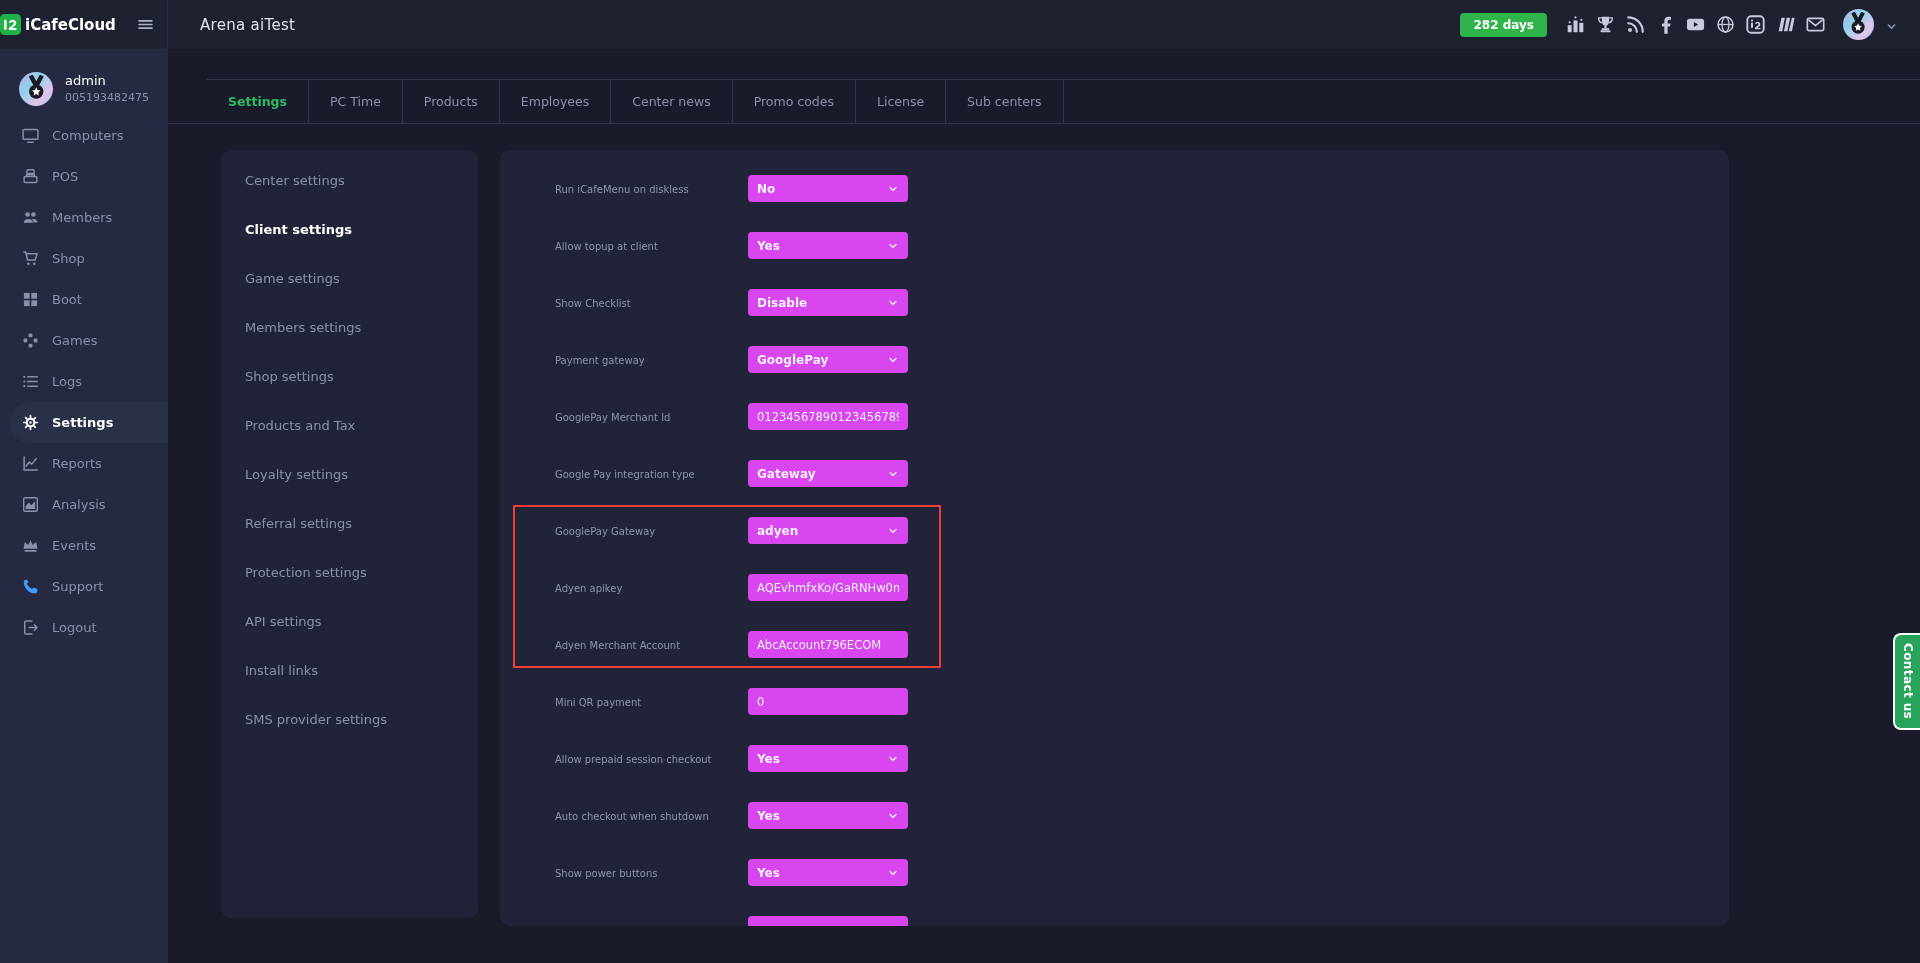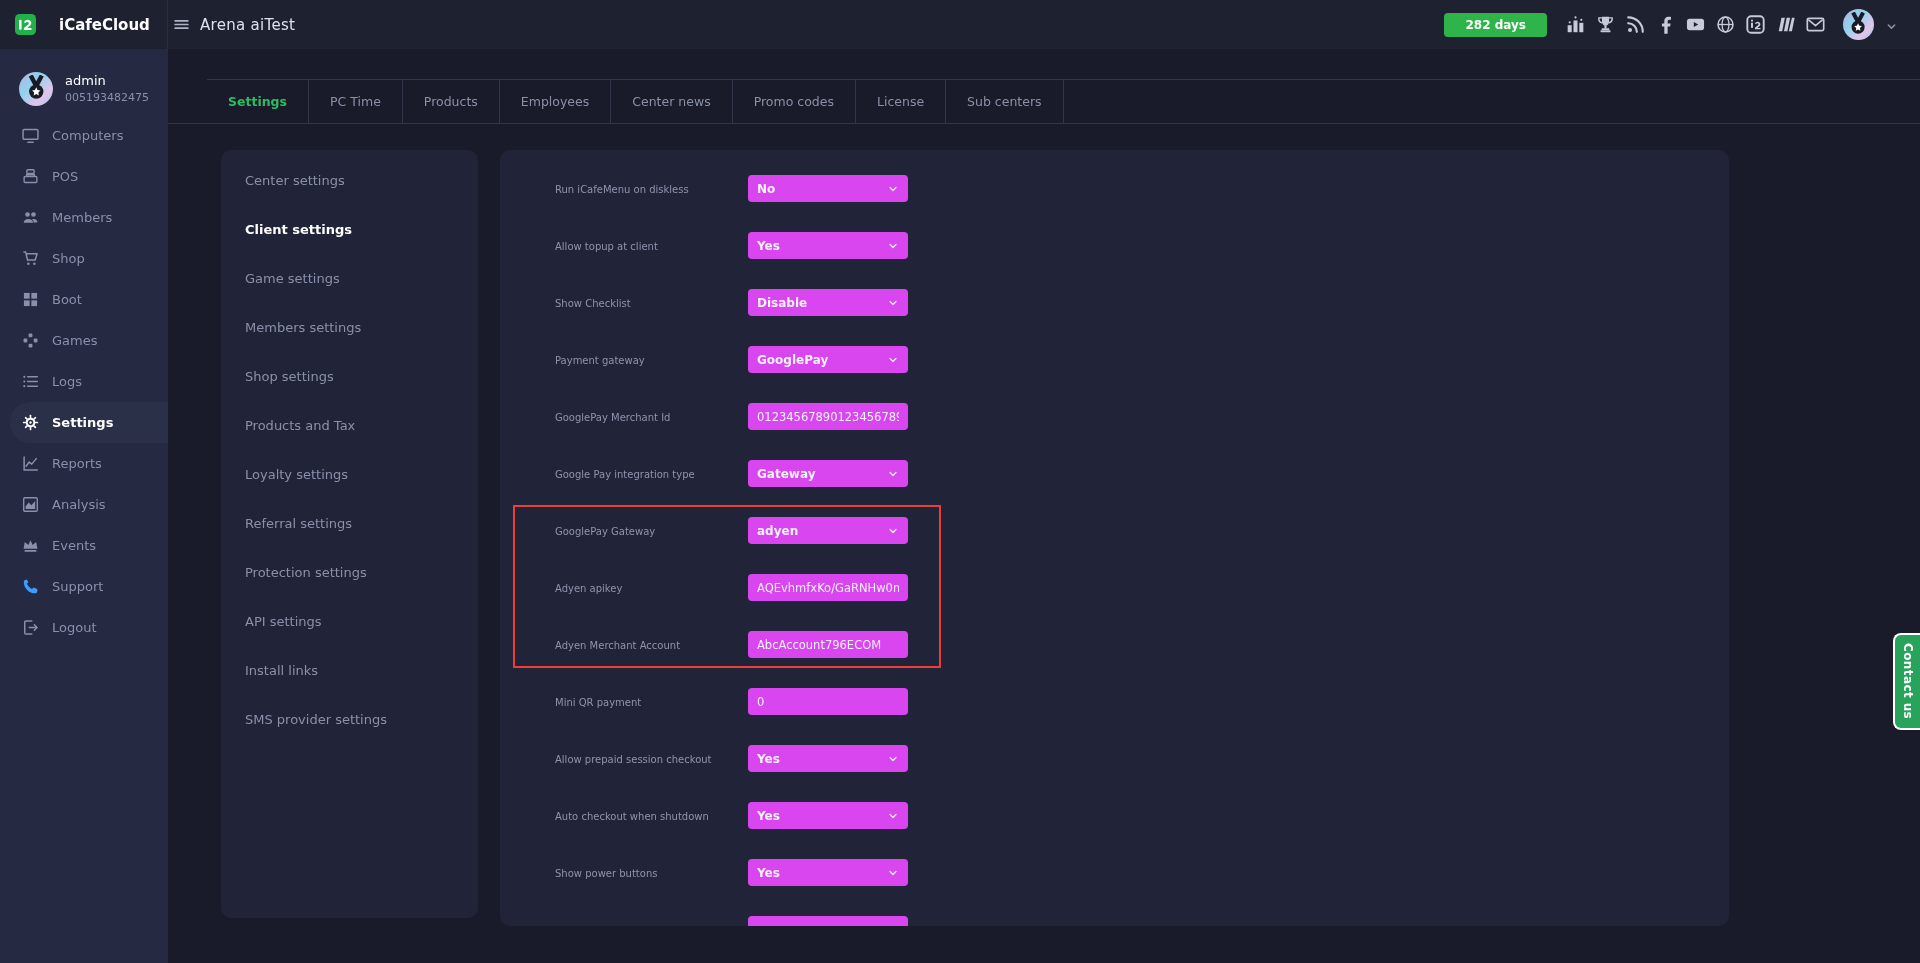--- a/index.html
+++ b/index.html
@@ -3,27 +3,27 @@
 <meta charset="utf-8">
 <style>
   html,body{margin:0;padding:0;background:#0f1019;}
   .app{
     position:relative;width:1920px;height:963px;overflow:hidden;
     background:#191b2a;color:#eceef6;
     font-family:"DejaVu Sans","Liberation Sans",sans-serif;
   }
   
   .topbar{position:absolute;top:0;left:0;right:0;height:49px;background:#1e2130;display:flex;align-items:center;z-index:6;}
-  .brand{width:168px;height:100%;display:flex;align-items:center;padding-left:15px;box-sizing:border-box;gap:23px;border-right:1px solid #2a2d40;}
+  .brand{width:168px;height:100%;display:flex;align-items:center;box-sizing:border-box;gap:4px;border-right:1px solid #2a2d40;}
   .logo-mark{width:21px;height:21px;flex:none;}
   .brand-name{font-size:15px;font-weight:600;color:#fff;white-space:nowrap;}
   .hamburger{margin-left:auto;margin-right:13px;width:17px;height:17px;color:#aeb2c6;cursor:pointer;flex:none;}
   .topbar-title{margin-left:32px;font-size:15px;color:#dfe2ee;letter-spacing:.3px;}
   .topbar-right{margin-left:auto;display:flex;align-items:center;gap:11px;padding-right:22px;}
-  .badge{background:var(--badge-green,#2eb44b);color:#fff;font-size:12px;font-weight:700;padding:5px 21px;border-radius:4px;margin-right:8px;cursor:pointer;}
+  .badge{background:var(--badge-green,#2eb44b);color:#fff;font-size:12px;font-weight:700;padding:5px 13px;border-radius:4px;margin-right:8px;cursor:pointer;}
   .top-icon{width:19px;height:19px;color:#c7cada;display:flex;cursor:pointer;}
   .top-icon svg{width:100%;height:100%;}
   .avatar{width:31px;height:31px;border-radius:50%;margin-left:7px;flex:none;cursor:pointer;
     background:linear-gradient(135deg,#b9aee0 0%,#8fd3ee 38%,#e3c4ea 72%,#9fc8ef 100%);
     display:flex;align-items:center;justify-content:center;overflow:hidden;}
   .avatar svg{width:78%;height:78%;}
   .chev-small{width:13px;height:13px;color:#8b90aa;cursor:pointer;}
   
   .sidebar{position:absolute;top:49px;left:0;width:168px;bottom:0;background:#252941;}
   .user{display:flex;align-items:center;gap:12px;padding:17px 0 0 19px;height:45px;}

